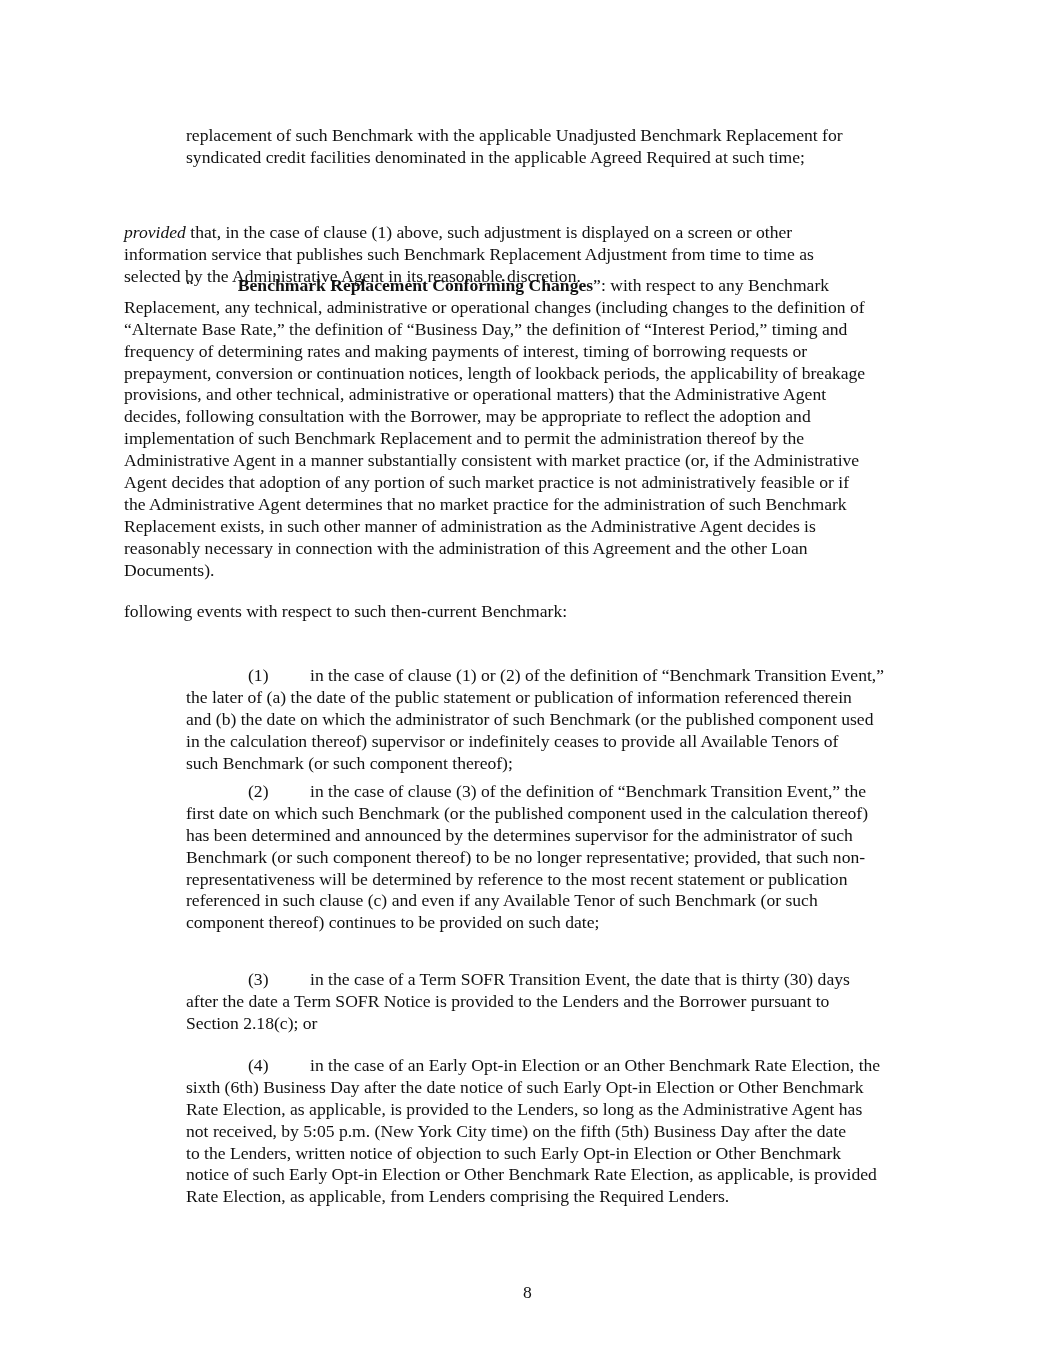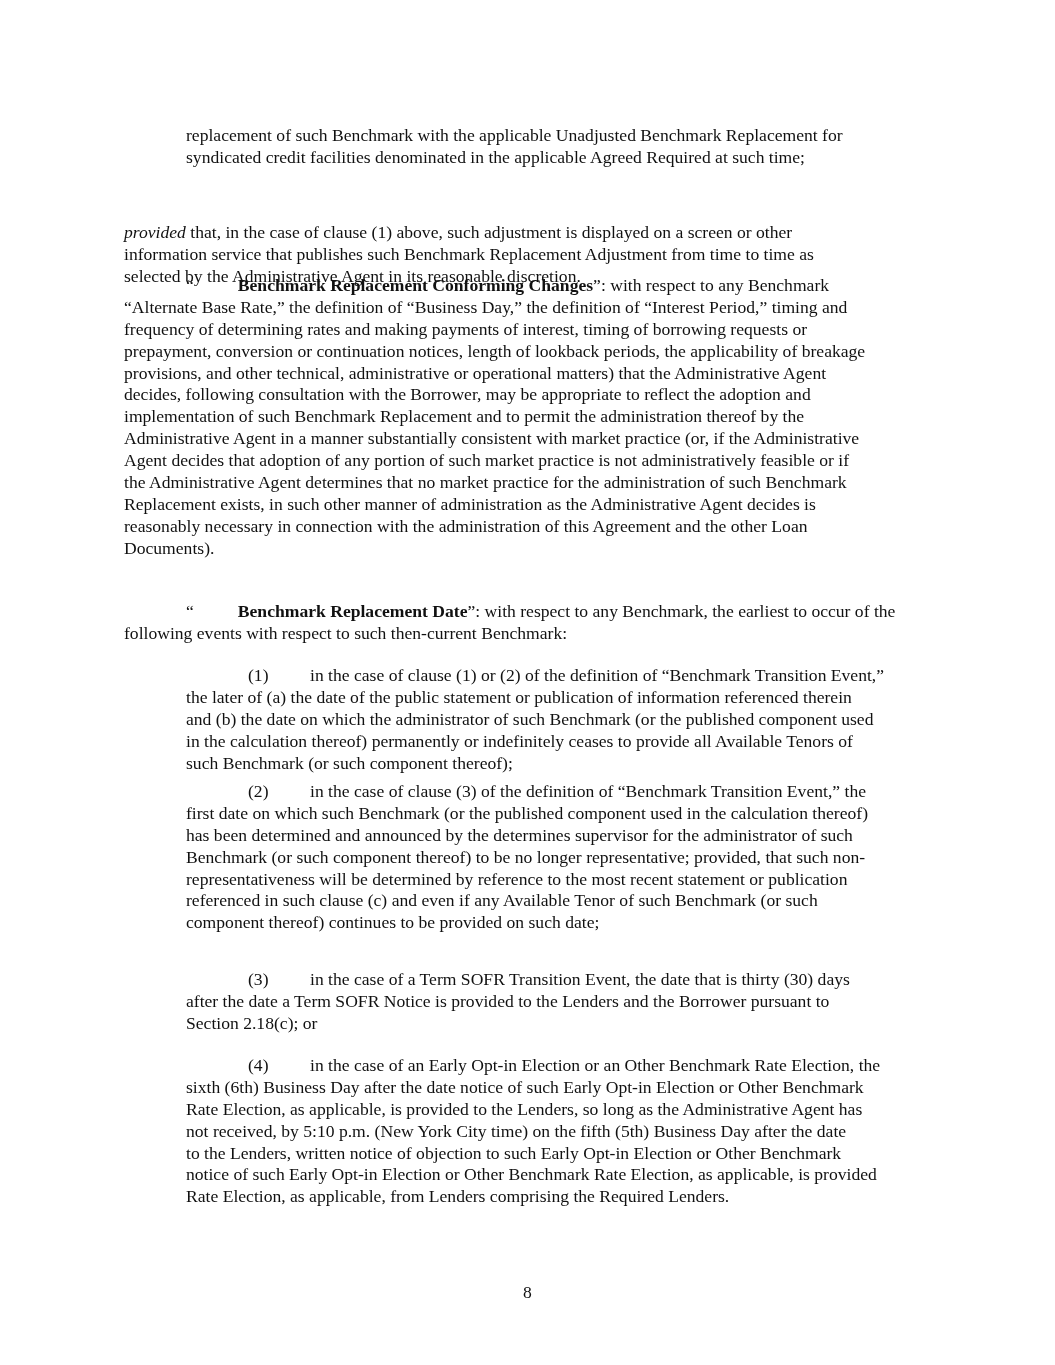--- a/index.html
+++ b/index.html
@@ -29,44 +29,44 @@
   </div>
 
   <div class="block" style="top:189px;margin-top:33px;">
     <span class="line"><i>provided</i><span> that, in the case of clause (1) above, such adjustment is displayed on a screen or other</span></span>
     <span class="line">information service that publishes such Benchmark Replacement Adjustment from time to time as</span>
     <span class="line">selected by the Administrative Agent in its reasonable discretion.</span>
   </div>
 
   <div class="block" style="top:275px;">
     <span class="line indent-first"><span>“</span><b>Benchmark Replacement Conforming Changes</b><span>”: with respect to any Benchmark</span></span>
+    <span class="line">Replacement, any technical, administrative or operational changes (including changes to the definition of</span>
     <span class="line">“Alternate Base Rate,” the definition of “Business Day,” the definition of “Interest Period,” timing and</span>
     <span class="line">frequency of determining rates and making payments of interest, timing of borrowing requests or</span>
     <span class="line">prepayment, conversion or continuation notices, length of lookback periods, the applicability of breakage</span>
     <span class="line">provisions, and other technical, administrative or operational matters) that the Administrative Agent</span>
     <span class="line">decides, following consultation with the Borrower, may be appropriate to reflect the adoption and</span>
     <span class="line">implementation of such Benchmark Replacement and to permit the administration thereof by the</span>
     <span class="line">Administrative Agent in a manner substantially consistent with market practice (or, if the Administrative</span>
     <span class="line">Agent decides that adoption of any portion of such market practice is not administratively feasible or if</span>
     <span class="line">the Administrative Agent determines that no market practice for the administration of such Benchmark</span>
     <span class="line">Replacement exists, in such other manner of administration as the Administrative Agent decides is</span>
     <span class="line">reasonably necessary in connection with the administration of this Agreement and the other Loan</span>
     <span class="line">Documents).</span>
   </div>
 
   <div class="block" style="top:601px;">
-    <span class="line indent-first"><span>“</span><b>Benchmark Replacement Date</b><span>”: with respect to any Benchmark, the earliest to occur of the</span></span>
     <span class="line">following events with respect to such then-current Benchmark:</span>
   </div>
 
   <div class="block indented" style="top:665px;">
     <span class="line"><span class="clause-num">(1)</span><span>in the case of clause (1) or (2) of the definition of “Benchmark Transition Event,”</span></span>
     <span class="line">the later of (a) the date of the public statement or publication of information referenced therein</span>
     <span class="line">and (b) the date on which the administrator of such Benchmark (or the published component used</span>
-    <span class="line">in the calculation thereof) permanently or indefinitely ceases to provide all Available Tenors of</span>
+    <span class="line">in the calculation thereof) supervisor or indefinitely ceases to provide all Available Tenors of</span>
     <span class="line">such Benchmark (or such component thereof);</span>
   </div>
 
   <div class="block indented" style="top:781px;">
     <span class="line"><span class="clause-num">(2)</span><span>in the case of clause (3) of the definition of “Benchmark Transition Event,” the</span></span>
     <span class="line">first date on which such Benchmark (or the published component used in the calculation thereof)</span>
     <span class="line">has been determined and announced by the determines supervisor for the administrator of such</span>
     <span class="line">Benchmark (or such component thereof) to be no longer representative; provided, that such non-</span>
     <span class="line">representativeness will be determined by reference to the most recent statement or publication</span>
     <span class="line">referenced in such clause (c) and even if any Available Tenor of such Benchmark (or such</span>
@@ -76,21 +76,21 @@
   <div class="block indented" style="top:969px;">
     <span class="line"><span class="clause-num">(3)</span><span>in the case of a Term SOFR Transition Event, the date that is thirty (30) days</span></span>
     <span class="line">after the date a Term SOFR Notice is provided to the Lenders and the Borrower pursuant to</span>
     <span class="line">Section 2.18(c); or</span>
   </div>
 
   <div class="block indented" style="top:1055px;">
     <span class="line"><span class="clause-num">(4)</span><span>in the case of an Early Opt-in Election or an Other Benchmark Rate Election, the</span></span>
     <span class="line">sixth (6th) Business Day after the date notice of such Early Opt-in Election or Other Benchmark</span>
     <span class="line">Rate Election, as applicable, is provided to the Lenders, so long as the Administrative Agent has</span>
-    <span class="line">not received, by 5:10 p.m. (New York City time) on the fifth (5th) Business Day after the date</span>
+    <span class="line">not received, by 5:05 p.m. (New York City time) on the fifth (5th) Business Day after the date</span>
     <span class="line">to the Lenders, written notice of objection to such Early Opt-in Election or Other Benchmark</span>
     <span class="line">notice of such Early Opt-in Election or Other Benchmark Rate Election, as applicable, is provided</span>
     <span class="line">Rate Election, as applicable, from Lenders comprising the Required Lenders.</span>
   </div>
 
   <div class="page-number">8</div>
 
 </div>
 
 </body></html>

